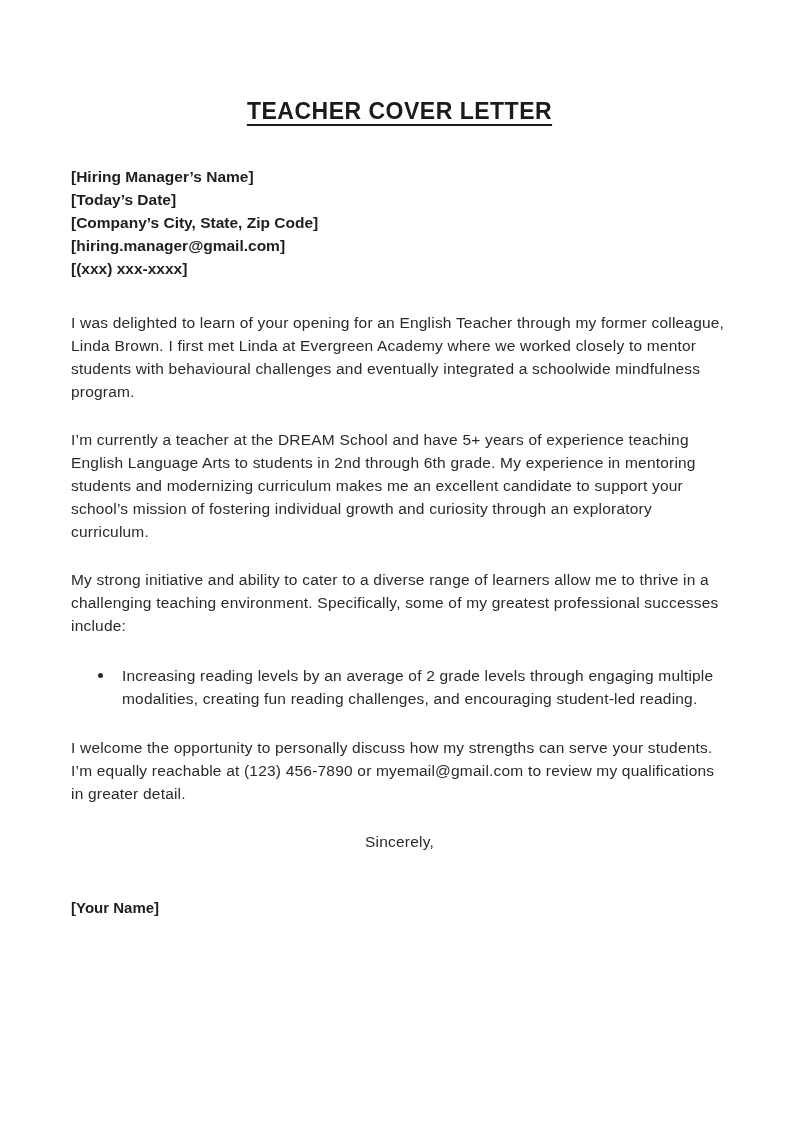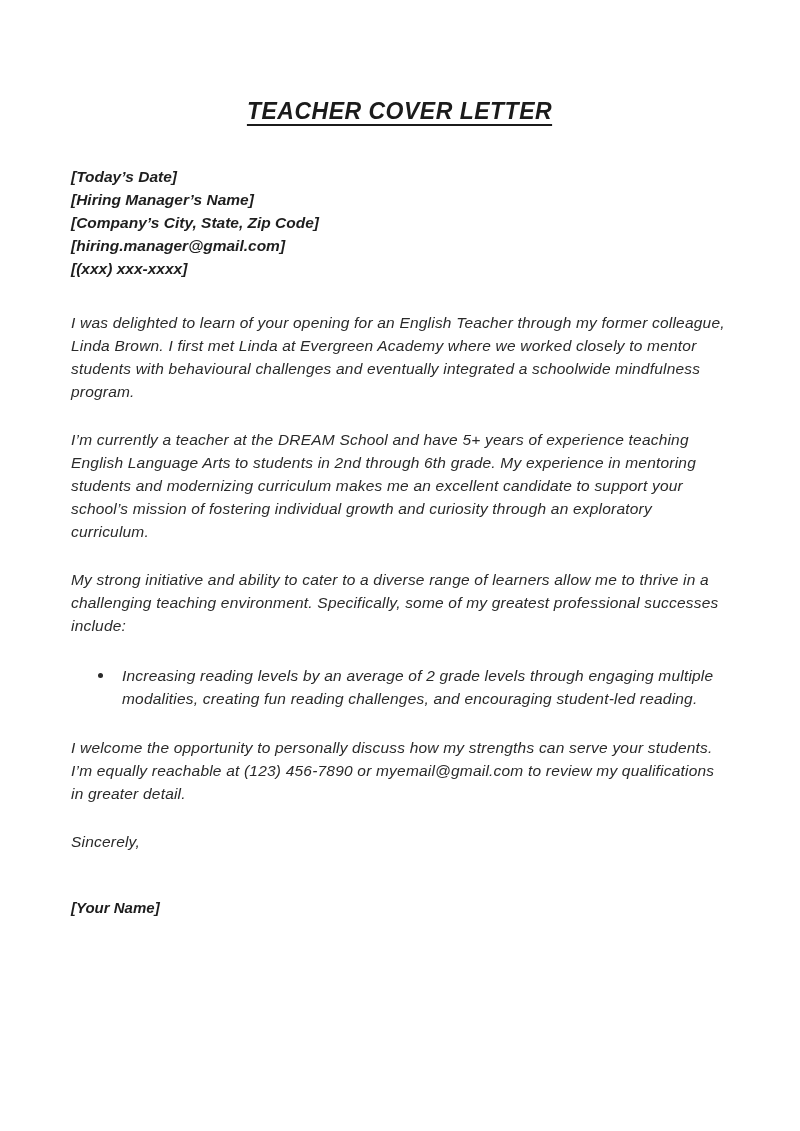--- a/index.html
+++ b/index.html
@@ -1,15 +1,15 @@
 <!DOCTYPE html>
 <html><head>
 <meta charset="utf-8">
 <style>
-  * { margin: 0; padding: 0; box-sizing: border-box; font-style: italic; }
+  * { margin: 0; padding: 0; box-sizing: border-box; }
   html, body {
     width: 800px;
     background: #ffffff;
   }
   body {
     height: 1131px;
     font-family: "Liberation Sans", sans-serif;
     color: #232323;
     overflow: hidden;
   }
@@ -57,37 +57,37 @@
   }
   ul.achievements li .bullet-dot {
     position: absolute;
     left: 0;
     top: 9px;
     width: 5px;
     height: 5px;
     border-radius: 50%;
     background: #2a2a2a;
   }
-  .signoff { margin-bottom: 46px; }
+  .signoff { margin-bottom: 46px; text-align: center; }
   .signature {
     font-weight: bold;
     font-size: 15px;
     color: #1e1e1e;
   }
 </style>
 </head>
 <body>
 
 <div class="page">
 
   <h1 class="doc-title">TEACHER COVER LETTER</h1>
 
   <div class="recipient-block">
+    <div>[Hiring Manager’s Name]</div>
     <div>[Today’s Date]</div>
-    <div>[Hiring Manager’s Name]</div>
     <div>[Company’s City, State, Zip Code]</div>
     <div>[hiring.manager@gmail.com]</div>
     <div>[(xxx) xxx-xxxx]</div>
   </div>
 
 
   <p class="body-text paragraph">I was delighted to learn of your opening for an English Teacher through my former colleague, Linda Brown. I first met Linda at Evergreen Academy where we worked closely to mentor students with behavioural challenges and eventually integrated a schoolwide mindfulness program.</p>
 
   <p class="body-text paragraph">I’m currently a teacher at the DREAM School and have 5+ years of experience teaching English Language Arts to students in 2nd through 6th grade. My experience in mentoring students and modernizing curriculum makes me an excellent candidate to support your school’s mission of fostering individual growth and curiosity through an exploratory curriculum.</p>
 

